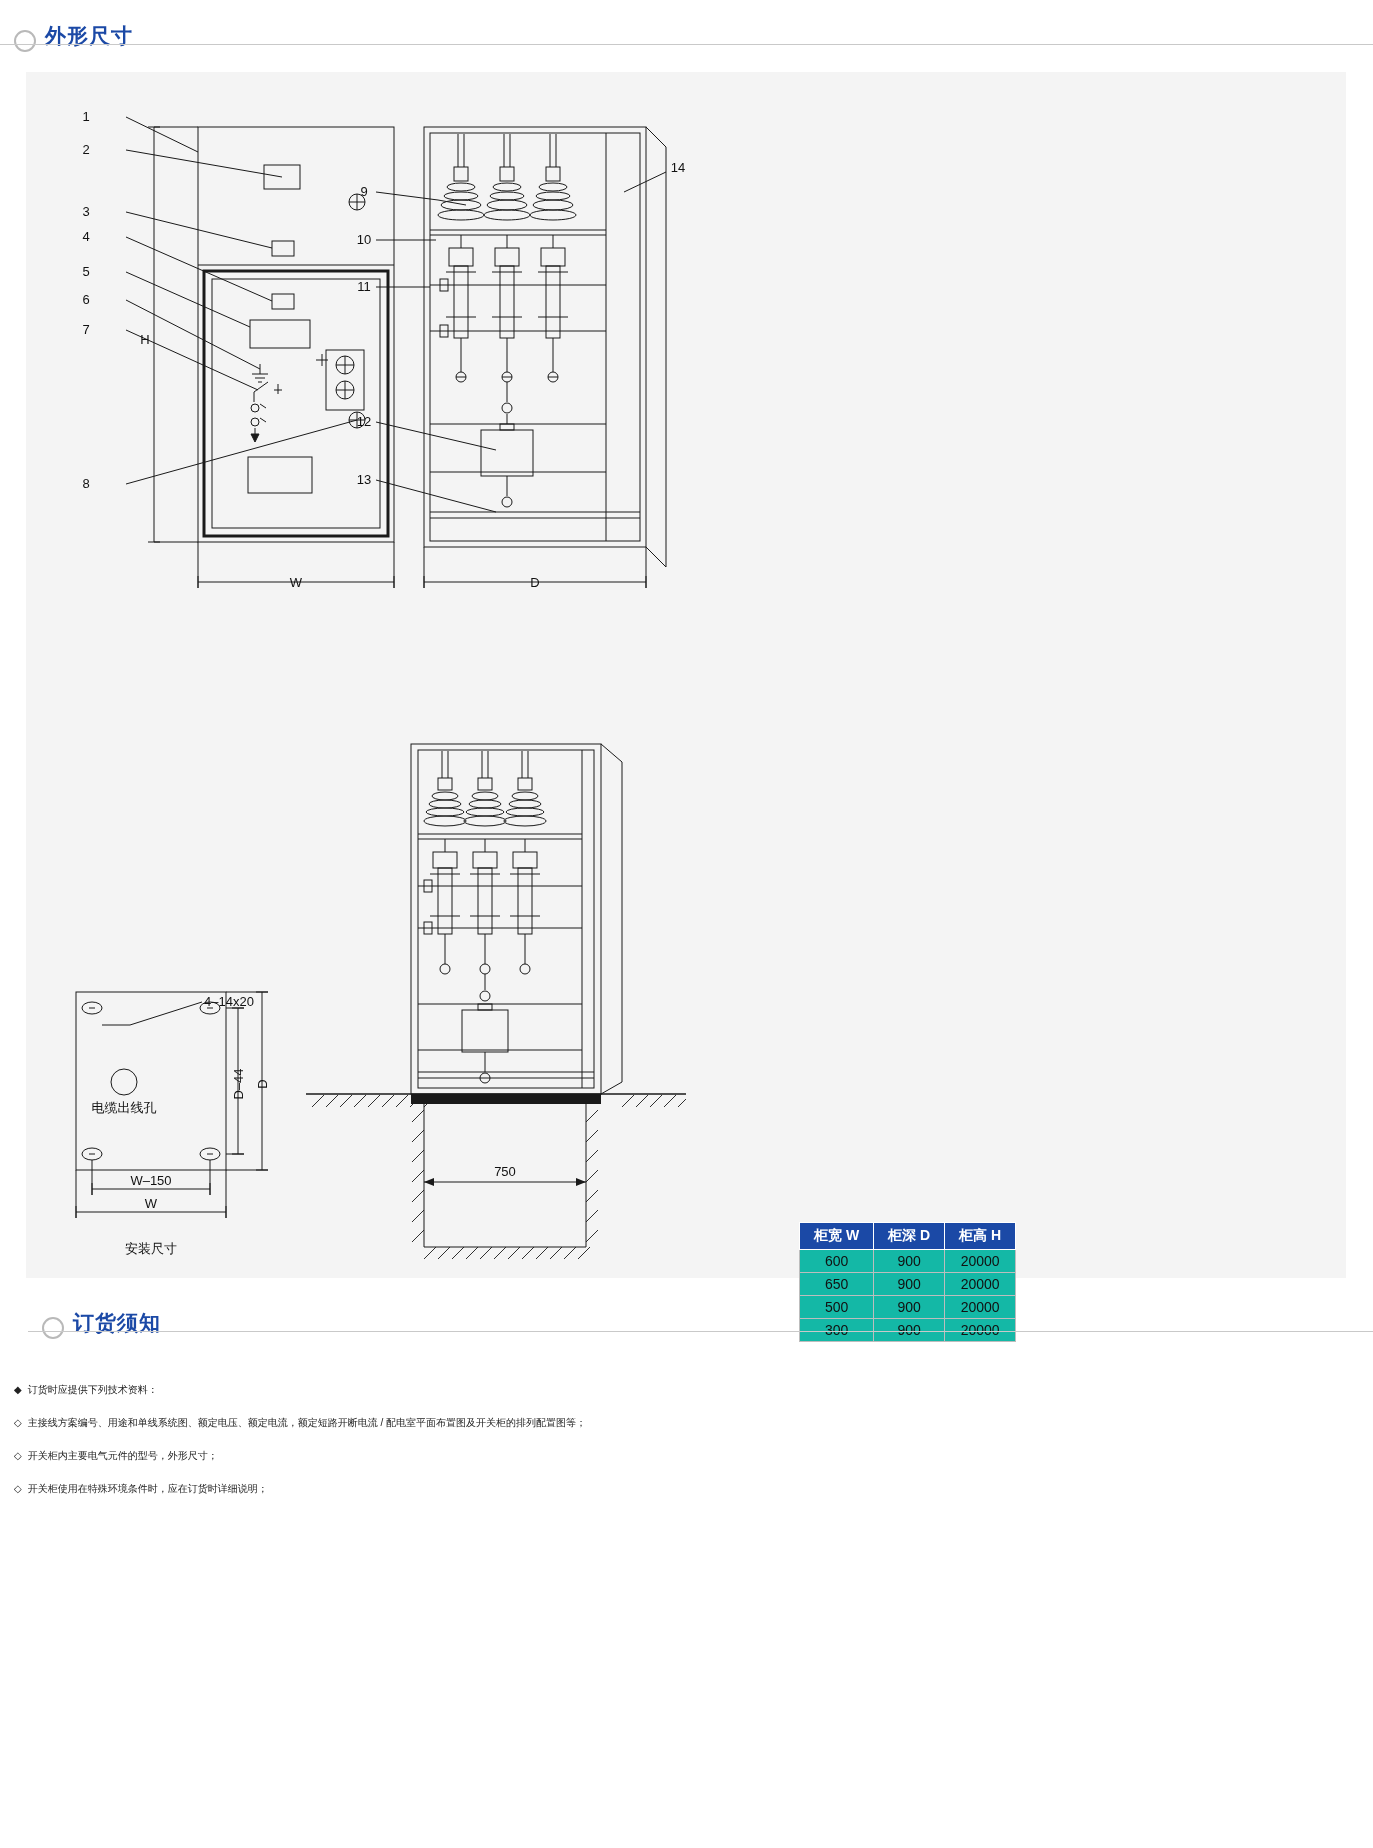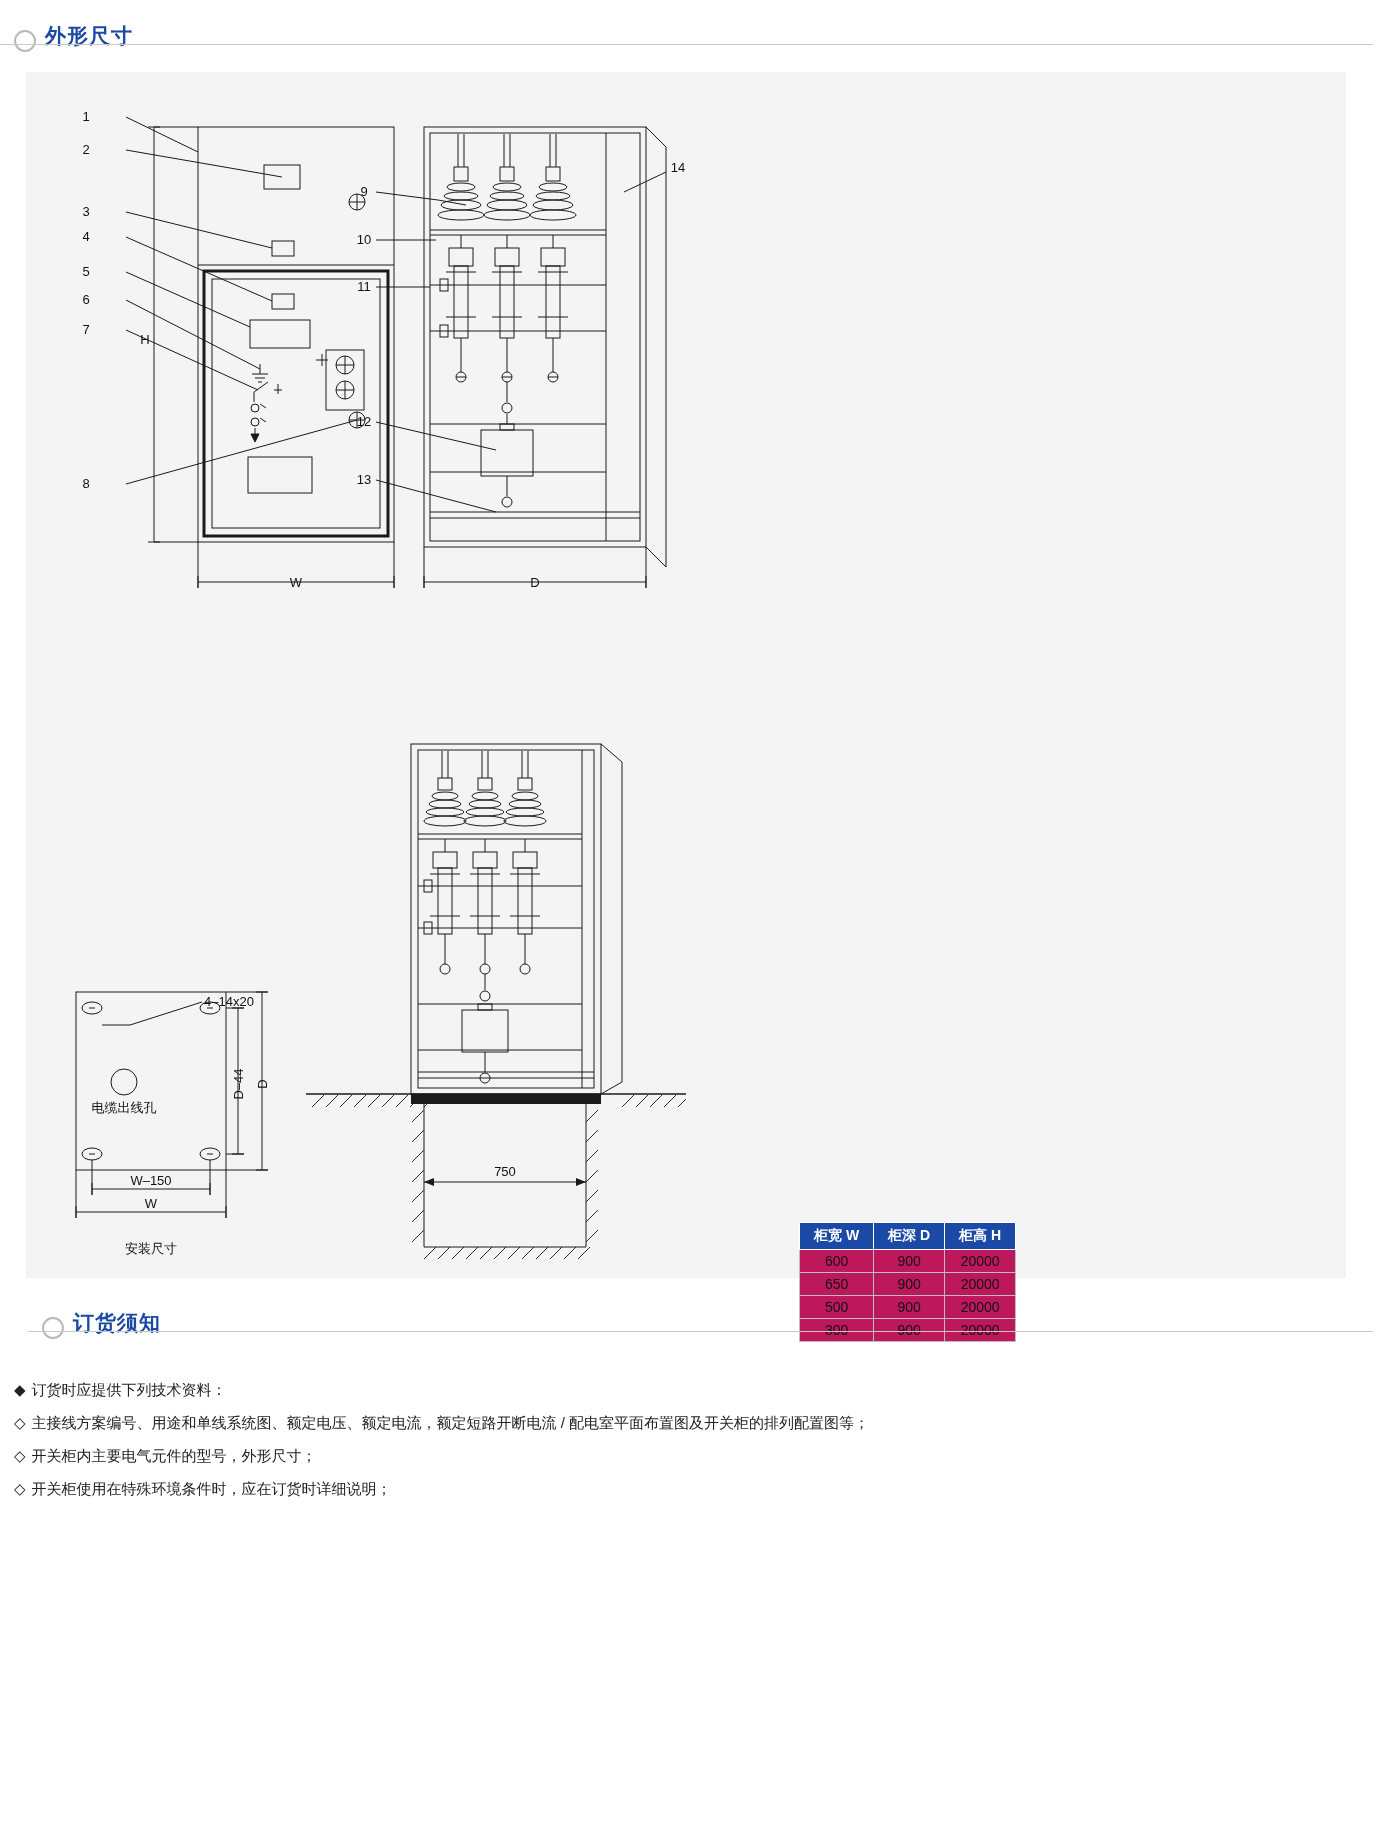--- a/index.html
+++ b/index.html
@@ -38,29 +38,29 @@
     position:absolute;left:773px;top:1150px;
     border-collapse:collapse;
     font-size:14px;
   }
   .dim-table th{
     background:#1b49a6;color:#ffffff;font-weight:bold;
     border:1px solid #ffffff;
     padding:4px 14px;text-align:center;
   }
   .dim-table td{
-    background:#be185d;color:#111;
+    background:#14b8a6;color:#111;
     border:1px solid #bdbdbd;
     padding:3px 14px;text-align:center;
   }
   .notes{
     position:absolute;left:14px;top:1380px;width:1350px;
   }
   .note-line{
-    font-size:15px;color:#222;margin:0 0 13px 0;line-height:20px;
+    font-size:10px;color:#222;margin:0 0 13px 0;line-height:20px;
   }
   .note-line .mk{margin-right:6px;}
 </style>
 </head>
 <body>
 
 <div class="section-head" style="top:8px;">
   <div class="circ"></div>
   <div class="title">外形尺寸</div>
   <div class="rule"></div>

